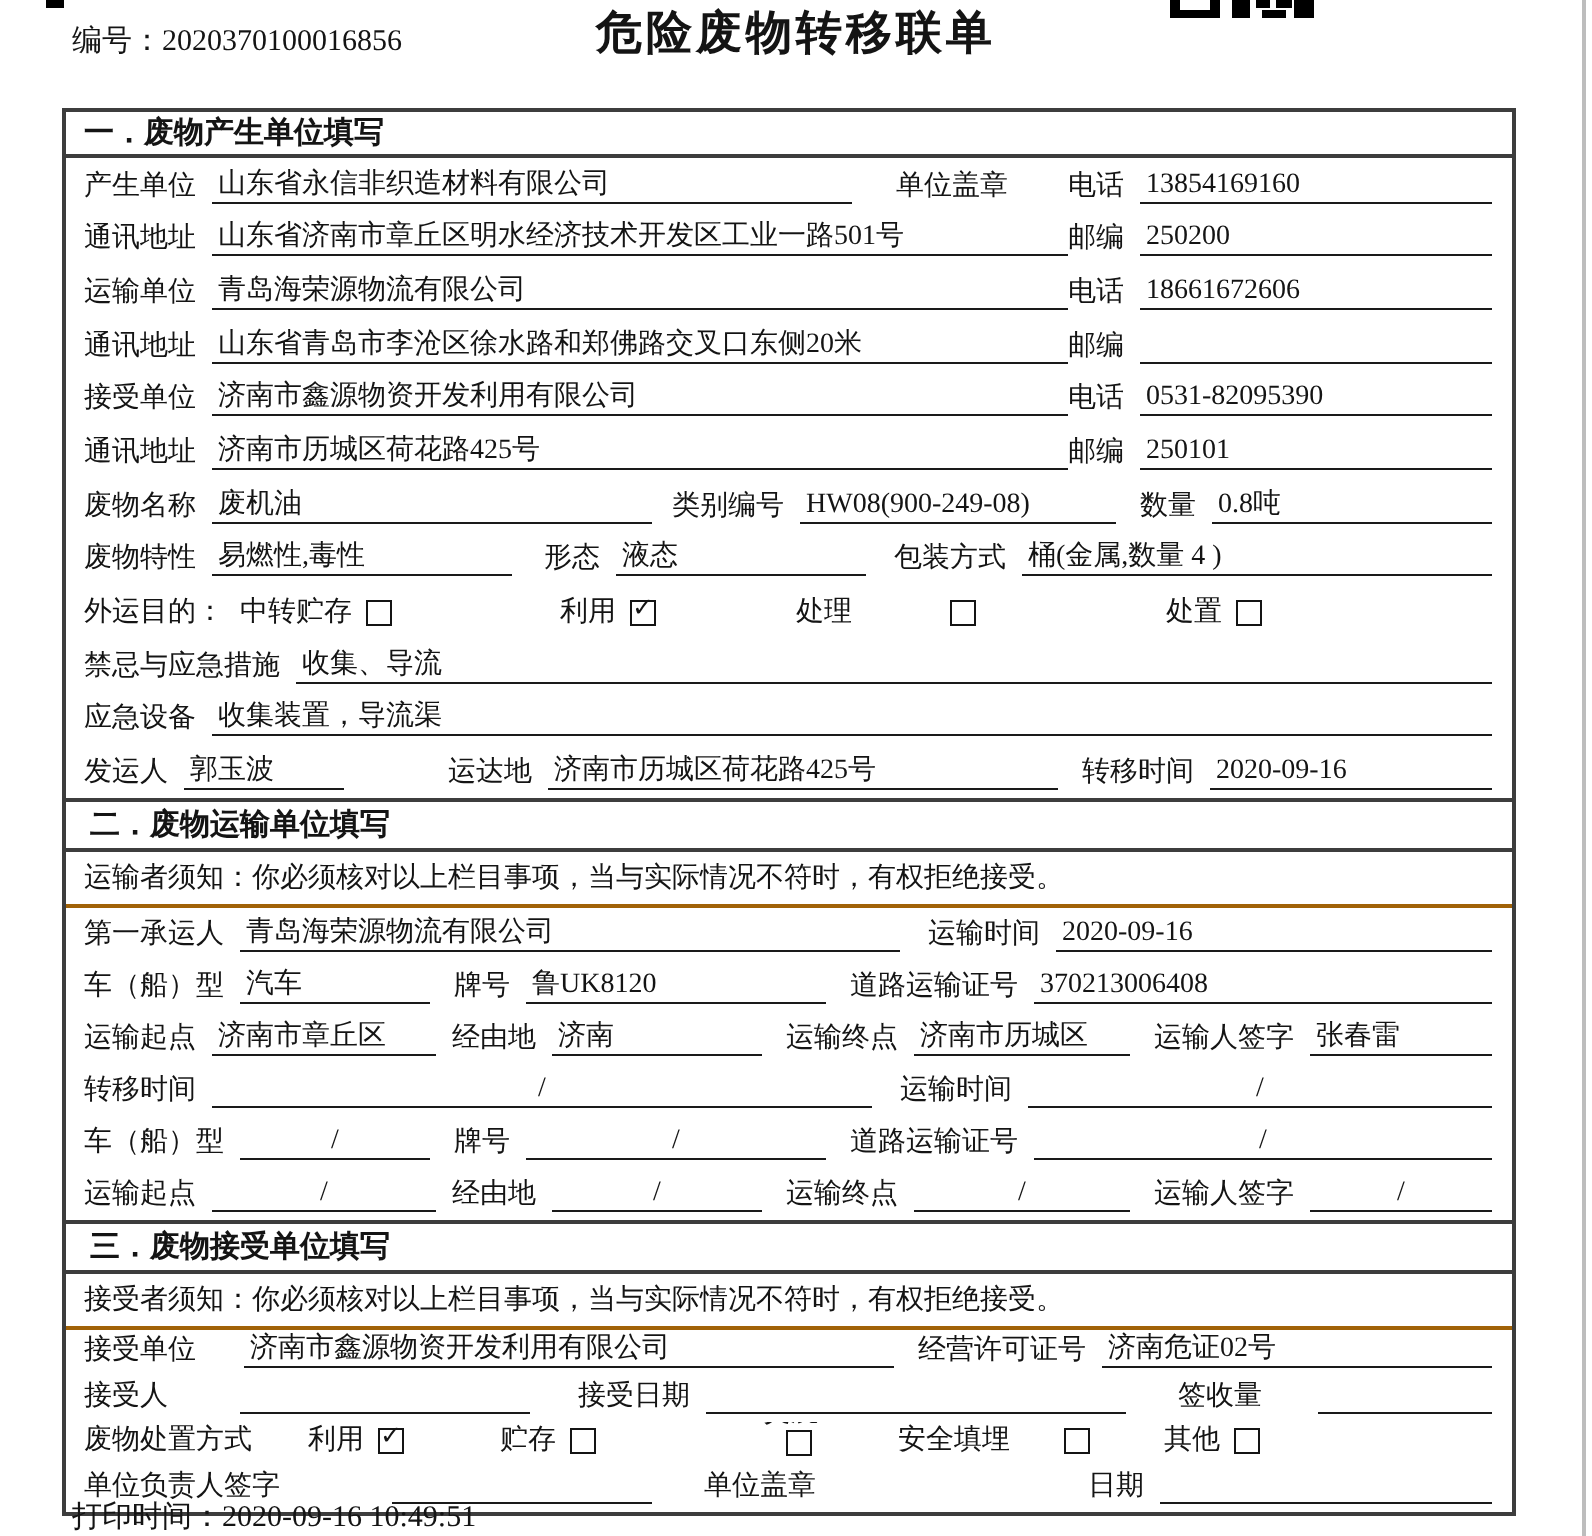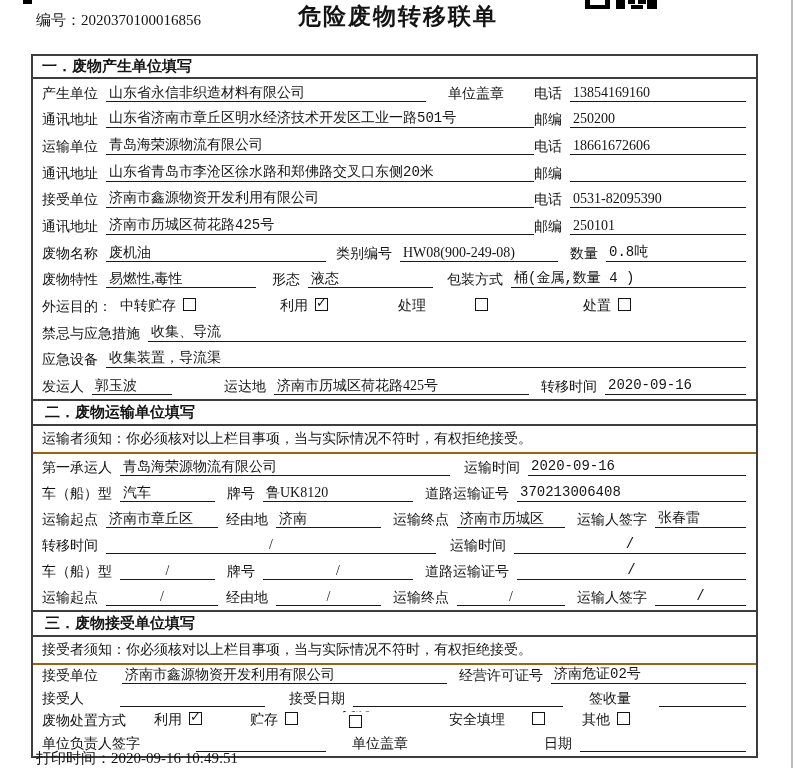--- a/index.html
+++ b/index.html
@@ -26,26 +26,26 @@
     padding:0 9px;font-weight:700;font-size:15px;border-bottom:2px solid #3d3d3d;}
   .sec-h.mid{border-top:2px solid #3d3d3d;padding-left:12px;}
   .notice{box-sizing:border-box;display:flex;align-items:center;padding:0 9px;
     border-bottom:2px solid #a16207;white-space:nowrap;overflow:hidden;}
   .body{display:flex;flex-direction:column;box-sizing:border-box;}
   .row{flex:1 1 0;display:flex;align-items:flex-end;padding:0 10px 4px 9px;
     box-sizing:border-box;white-space:nowrap;overflow:hidden;}
   .lbl{margin-right:8px;line-height:17px;flex:0 0 auto;}
   .v{border-bottom:1px solid #1a1a1a;padding:0 3px;line-height:17px;min-height:17px;
     box-sizing:border-box;flex:0 0 auto;overflow:visible;}
-  .grow{flex:1 1 auto;font-family:Liberation Mono, monospace;}
+  .grow{flex:1 1 auto;}
   .ctr{text-align:center;}
   .rc{width:212px;margin-left:auto;display:flex;align-items:flex-end;flex:0 0 auto;}
   .rc .v{flex:1 1 auto;}
   
-  .cbitem{display:flex;align-items:flex-start;flex:0 0 auto;font-family:Liberation Mono, monospace;}
+  .cbitem{display:flex;align-items:center;flex:0 0 auto;}
   .cbitem .t{line-height:17px;}
   .cb{display:inline-block;width:13px;height:13px;border:1.5px solid #141414;
     box-sizing:border-box;margin-left:7px;margin-bottom:1px;position:relative;flex:0 0 auto;}
   .cb.checked::after{content:"✓";position:absolute;left:0px;top:-4px;font-size:13px;
     font-weight:700;font-family:"DejaVu Sans",sans-serif;}
   
   .print-time{position:absolute;left:36px;top:749px;font-size:15px;white-space:nowrap;}
 </style>
 </head>
 <body>

